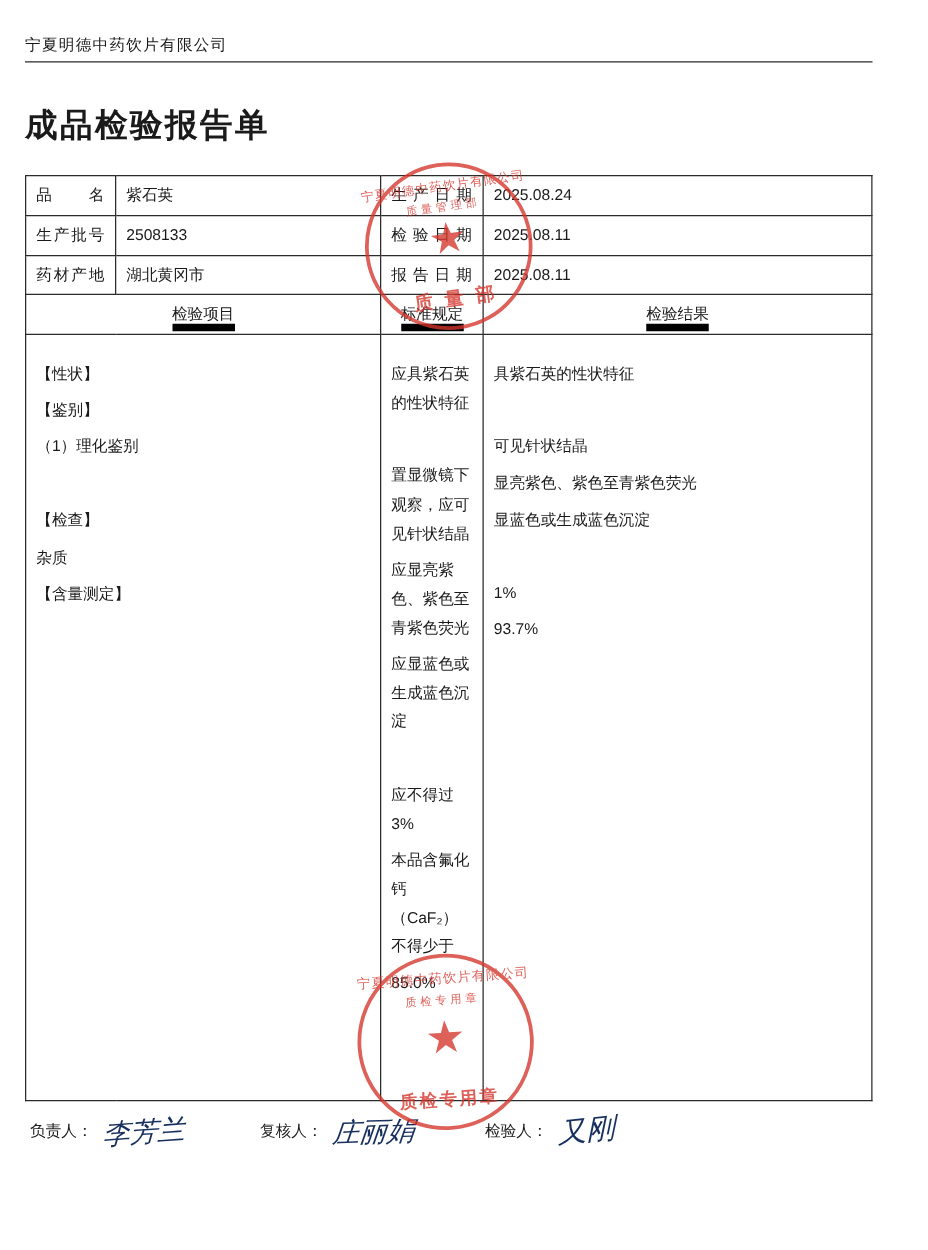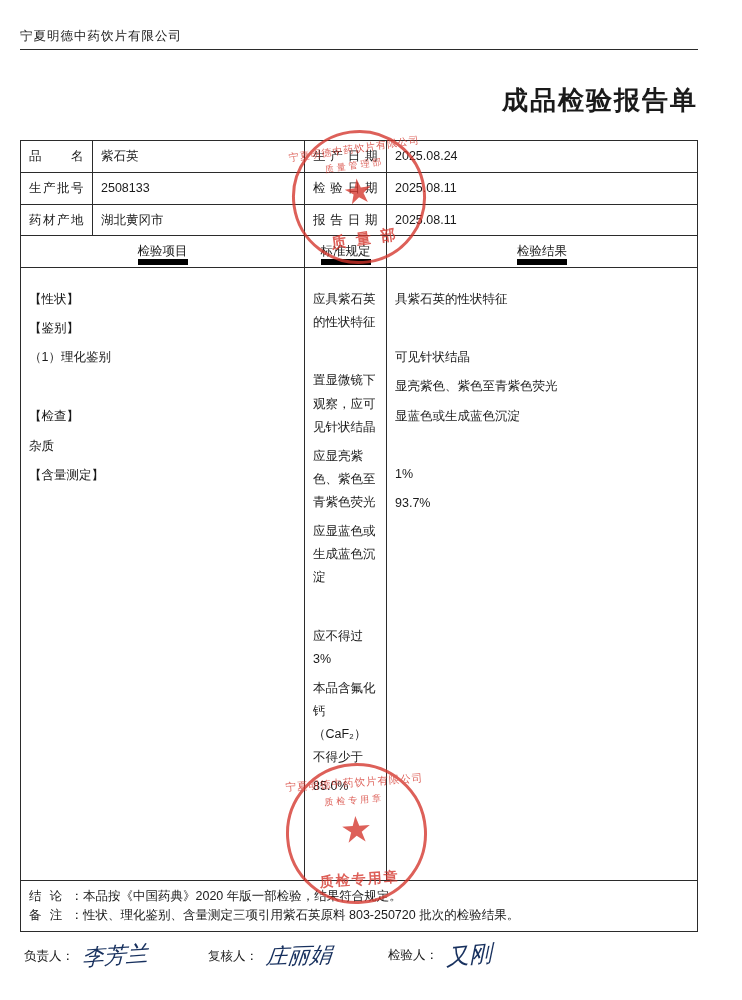--- a/index.html
+++ b/index.html
@@ -31,21 +31,21 @@
     font-size: 12.5px;
     letter-spacing: 0.5px;
     padding-bottom: 4px;
     border-bottom: 1px solid #2b2b2b;
   }
   .company-name { letter-spacing: 1px; }
   .doc-code { letter-spacing: 0.8px; white-space: nowrap; }
 
   
   .title {
-    text-align: right;
+    text-align: left;
     font-size: 26px;
     font-weight: bold;
     letter-spacing: 2px;
     margin: 33px 0 22px 0;
   }
 
   
   table.report {
     width: 100%;
     border-collapse: collapse;
@@ -255,30 +255,20 @@
           <div class="line">&nbsp;</div>
           <div class="line">可见针状结晶</div>
           <div class="line">显亮紫色、紫色至青紫色荧光</div>
           <div class="line">显蓝色或生成蓝色沉淀</div>
           <div class="line">&nbsp;</div>
           <div class="line">1%</div>
           <div class="line">93.7%</div>
         </td>
       </tr>
 
-      <tr>
-        <td class="bottom-cell" colspan="4">
-          <div>
-            <span class="lead">结论：</span><span>本品按《中国药典》2020 年版一部检验，结果符合规定。</span>
-          </div>
-          <div>
-            <span class="lead">备注：</span><span>性状、理化鉴别、含量测定三项引用紫石英原料 803-250720 批次的检验结果。</span>
-          </div>
-        </td>
-      </tr>
     </tbody>
   </table>
 
   <div class="sign-row">
     <div class="sign-block">
       <span class="sname">负责人：</span>
       <span class="sig">李芳兰</span>
     </div>
     <div class="sign-block" style="margin-left:34px">
       <span class="sname">复核人：</span>

